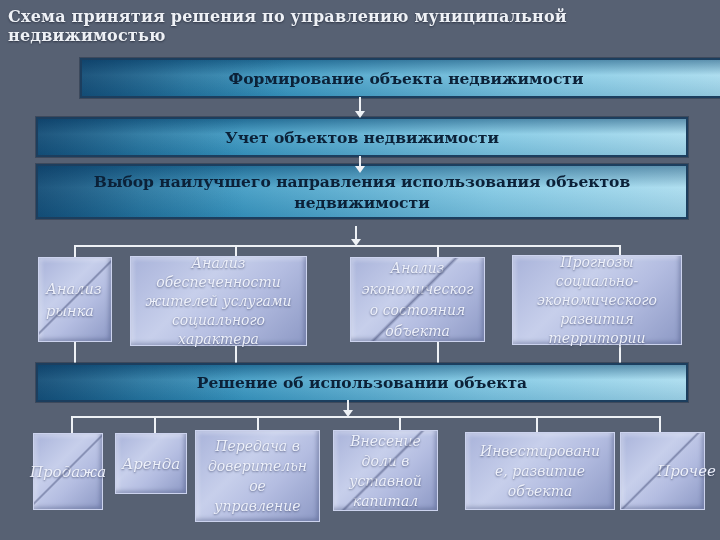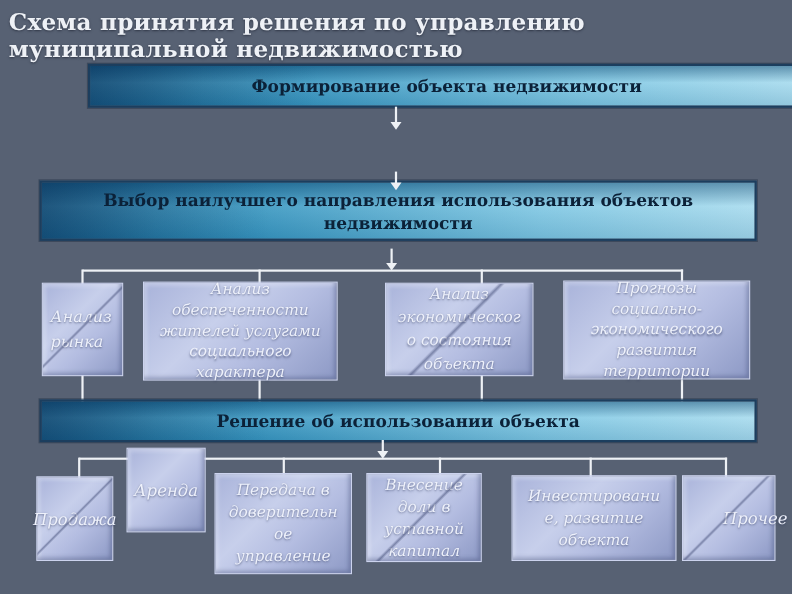--- a/index.html
+++ b/index.html
@@ -3,21 +3,21 @@
 <meta charset="utf-8">
 <style>
   html,body{margin:0;padding:0;background:#3a4150;}
   .stage{
     position:relative; width:720px; height:540px; overflow:hidden;
     background:#576173;
     font-family:"DejaVu Serif","Liberation Serif",serif;
   }
   .title{
     position:absolute; left:8px; top:7px; width:706px;
-    font-size:21px; font-weight:bold; color:#eef1f6;
+    font-size:16px; font-weight:bold; color:#eef1f6;
     letter-spacing:0.2px; text-shadow:0 1px 2px rgba(20,25,40,0.6);
   }
   
   .bar{
     position:absolute; left:36px; width:652px; box-sizing:border-box;
     display:flex; align-items:center; justify-content:center;
     text-align:center; white-space:pre-line;
     font-weight:bold; font-size:15.5px; line-height:21px; color:#0b2138;
     background:
       linear-gradient(to right, rgba(13,47,86,0.50), rgba(13,47,86,0.18) 16%, rgba(13,47,86,0) 32%),
@@ -63,20 +63,21 @@
   }
 </style>
 </head>
 <body>
 
 <div class="stage">
 
   <div class="title">Схема принятия решения по управлению муниципальной недвижимостью</div>
 
   <div class="bar" style="top:58px;height:40px;margin-left:44px;">Формирование объекта недвижимости</div>
+  <div class="bar" style="top:117px;height:40px;">Учет объектов недвижимости</div>
   <div class="bar" style="top:164px;height:55px;">Выбор наилучшего направления использования объектов
 недвижимости</div>
   <div class="bar" style="top:363px;height:39px;">Решение об использовании объекта</div>
 
   <div class="varrow" style="left:354px;top:97px;height:21px;"></div>
   <div class="varrow" style="left:354px;top:156px;height:17px;"></div>
   <div class="varrow" style="left:350px;top:226px;height:20px;"></div>
   <div class="varrow" style="left:342px;top:400px;height:17px;"></div>
 
   <div class="connector h" style="left:75px;top:245px;width:546px;"></div>
@@ -109,21 +110,21 @@
 
   <div class="connector h" style="left:72px;top:416px;width:589px;"></div>
   <div class="connector v" style="left:71px;top:416px;height:19px;"></div>
   <div class="connector v" style="left:154px;top:416px;height:19px;"></div>
   <div class="connector v" style="left:257px;top:416px;height:19px;"></div>
   <div class="connector v" style="left:399px;top:416px;height:19px;"></div>
   <div class="connector v" style="left:536px;top:416px;height:19px;"></div>
   <div class="connector v" style="left:659px;top:416px;height:19px;"></div>
 
   <div class="box crease" style="left:33px;top:433px;width:70px;height:77px;font-size:15px;">Продажа</div>
-  <div class="box" style="left:115px;top:407px;width:72px;height:77px;font-size:15px;">Аренда</div>
+  <div class="box" style="left:115px;top:433px;width:72px;height:61px;font-size:15px;">Аренда</div>
   <div class="box" style="left:195px;top:430px;width:125px;height:92px;">Передача в
 доверительн
 ое
 управление</div>
   <div class="box crease" style="left:333px;top:430px;width:105px;height:81px;text-align:center;">Внесение
 доли в
 уставной
 капитал</div>
   <div class="box" style="left:465px;top:432px;width:150px;height:78px;">Инвестировани
 е, развитие

